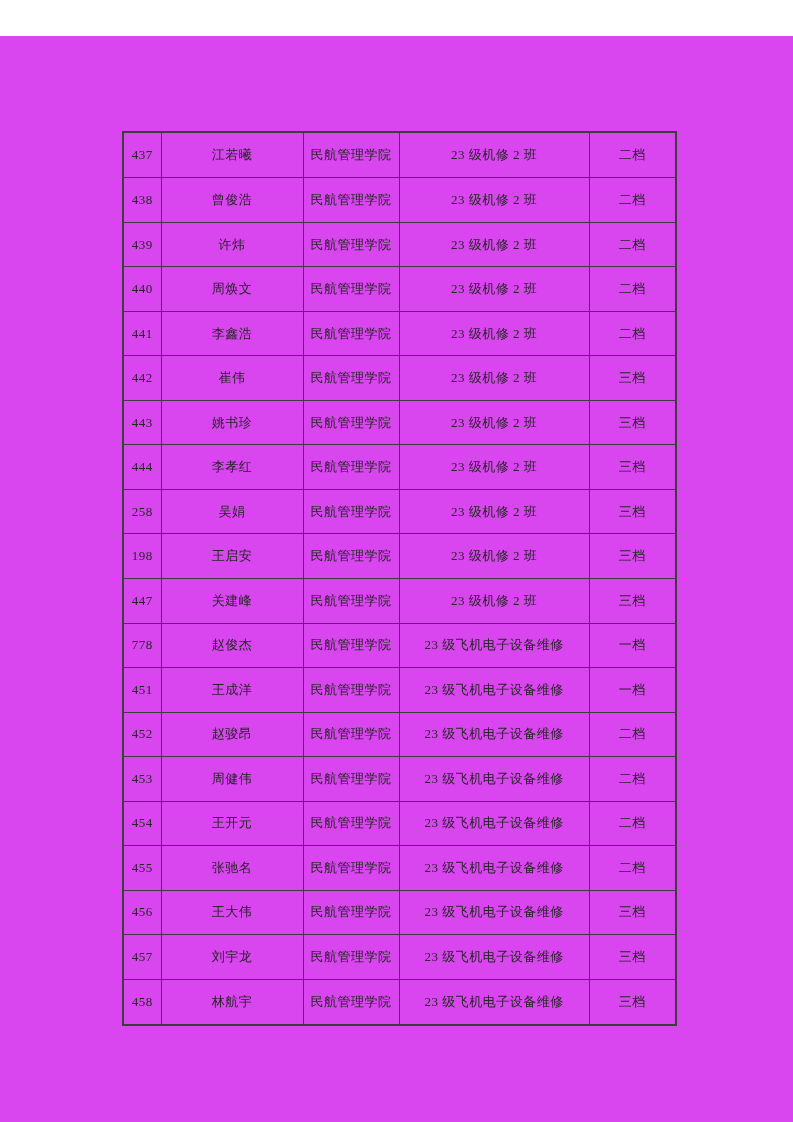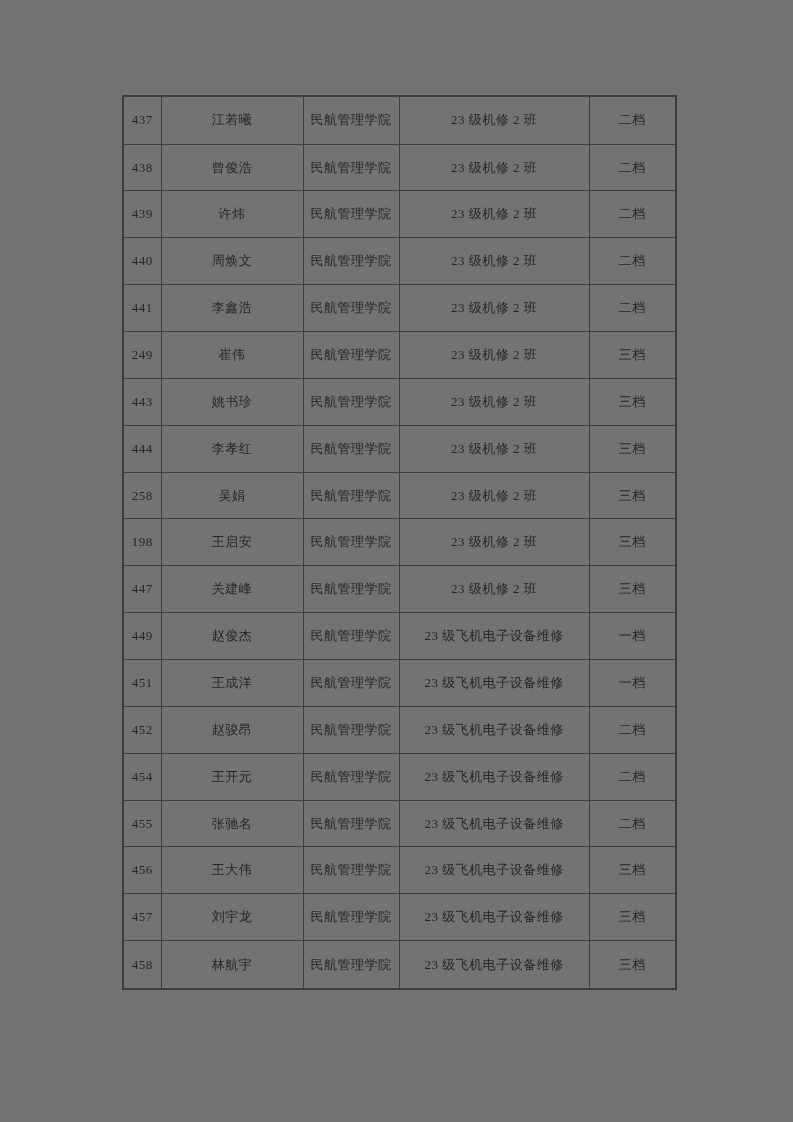--- a/index.html
+++ b/index.html
@@ -10,21 +10,22 @@
   body {
     position: relative;
     width: 793px;
     height: 1122px;
     font-family: "Liberation Serif", "DejaVu Serif", serif;
     color: #262626;
   }
   .page {
     position: absolute;
     inset: 0;
-    background: #737373;
+    background: #d946ef;
+    margin-top: 36px;
   }
   table.doc-table {
     position: absolute;
     left: 122px;
     top: 95px;
     width: 553px;
     height: 895px;
     border-collapse: collapse;
     table-layout: fixed;
     border: 2px solid #3d3d3d;
@@ -84,21 +85,21 @@
     <td class="cell-tier">二档</td>
   </tr>
         <tr>
     <td class="cell-number">441</td>
     <td class="cell-name">李鑫浩</td>
     <td class="cell-college">民航管理学院</td>
     <td class="cell-class">23 级机修 2 班</td>
     <td class="cell-tier">二档</td>
   </tr>
         <tr>
-    <td class="cell-number">249</td>
+    <td class="cell-number">442</td>
     <td class="cell-name">崔伟</td>
     <td class="cell-college">民航管理学院</td>
     <td class="cell-class">23 级机修 2 班</td>
     <td class="cell-tier">三档</td>
   </tr>
         <tr>
     <td class="cell-number">443</td>
     <td class="cell-name">姚书珍</td>
     <td class="cell-college">民航管理学院</td>
     <td class="cell-class">23 级机修 2 班</td>
@@ -126,36 +127,43 @@
     <td class="cell-tier">三档</td>
   </tr>
         <tr>
     <td class="cell-number">447</td>
     <td class="cell-name">关建峰</td>
     <td class="cell-college">民航管理学院</td>
     <td class="cell-class">23 级机修 2 班</td>
     <td class="cell-tier">三档</td>
   </tr>
         <tr>
-    <td class="cell-number">449</td>
+    <td class="cell-number">778</td>
     <td class="cell-name">赵俊杰</td>
     <td class="cell-college">民航管理学院</td>
     <td class="cell-class">23 级飞机电子设备维修</td>
     <td class="cell-tier">一档</td>
   </tr>
         <tr>
     <td class="cell-number">451</td>
     <td class="cell-name">王成洋</td>
     <td class="cell-college">民航管理学院</td>
     <td class="cell-class">23 级飞机电子设备维修</td>
     <td class="cell-tier">一档</td>
   </tr>
         <tr>
     <td class="cell-number">452</td>
     <td class="cell-name">赵骏昂</td>
+    <td class="cell-college">民航管理学院</td>
+    <td class="cell-class">23 级飞机电子设备维修</td>
+    <td class="cell-tier">二档</td>
+  </tr>
+        <tr>
+    <td class="cell-number">453</td>
+    <td class="cell-name">周健伟</td>
     <td class="cell-college">民航管理学院</td>
     <td class="cell-class">23 级飞机电子设备维修</td>
     <td class="cell-tier">二档</td>
   </tr>
         <tr>
     <td class="cell-number">454</td>
     <td class="cell-name">王开元</td>
     <td class="cell-college">民航管理学院</td>
     <td class="cell-class">23 级飞机电子设备维修</td>
     <td class="cell-tier">二档</td>

